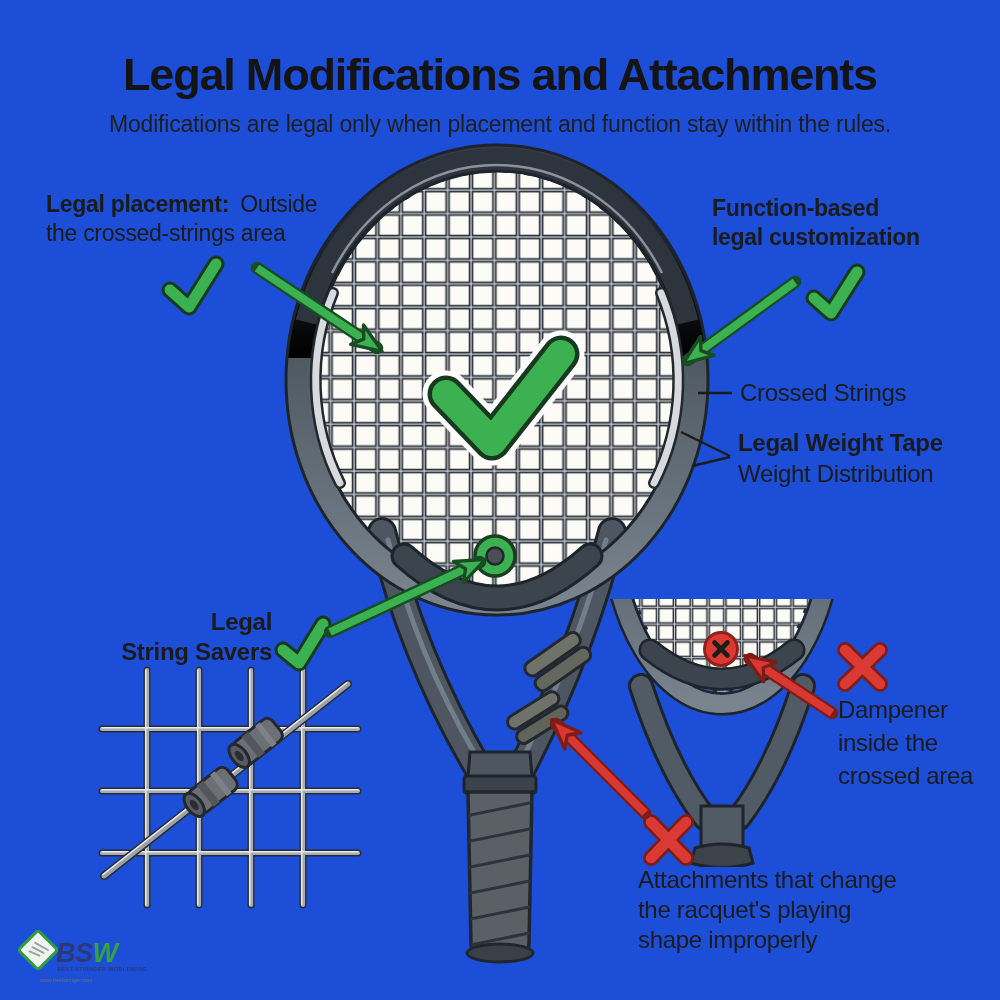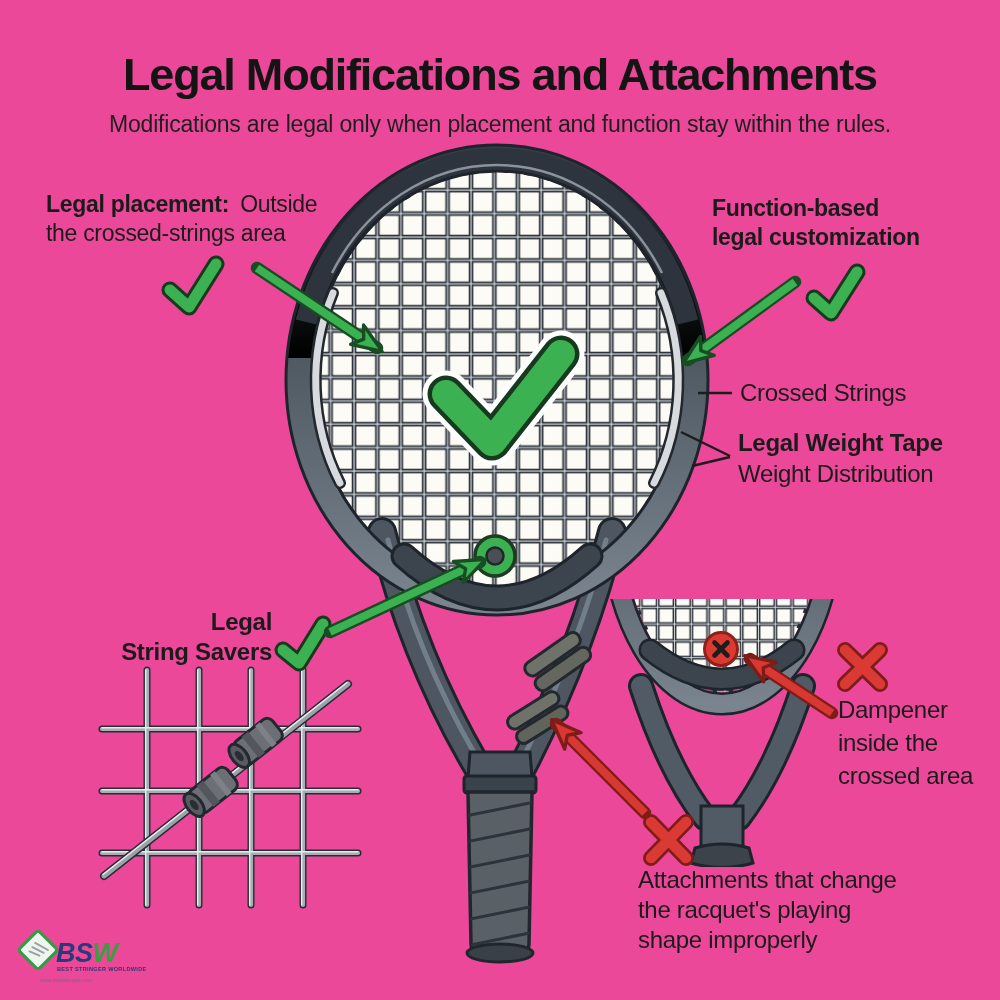--- a/index.html
+++ b/index.html
@@ -1,16 +1,16 @@
 <!DOCTYPE html>
 <html><head>
 <meta charset="utf-8">
 <style>
   html,body { margin:0; padding:0; background:#ffffff; }
-  .canvas { position:relative; width:1000px; height:1000px; background:#ec4899; overflow:hidden;
+  .canvas { position:relative; width:1000px; height:1000px; background:#1d4ed8; overflow:hidden;
             font-family:"Liberation Sans", sans-serif; }
   svg { display:block; font-family:"Liberation Sans", sans-serif; }
   .title    { font-size:45px; font-weight:700; letter-spacing:-1.2px; fill:#141414; }
   .subtitle { font-size:23px; letter-spacing:-0.2px; fill:#1e1e1e; }
   .lbl      { font-size:23px; fill:#1b1b1b; letter-spacing:-0.3px; }
   .lbl-b    { font-weight:700; }
   .lbl-lg   { font-size:24px; }
   .logo-abbr { font-size:27px; font-weight:700; font-style:italic; letter-spacing:-0.5px; }
   .logo-tag  { font-size:5.6px; font-weight:700; fill:#2a3a78; letter-spacing:0.3px; }
   .logo-url  { font-size:5.4px; fill:#68707a; }

